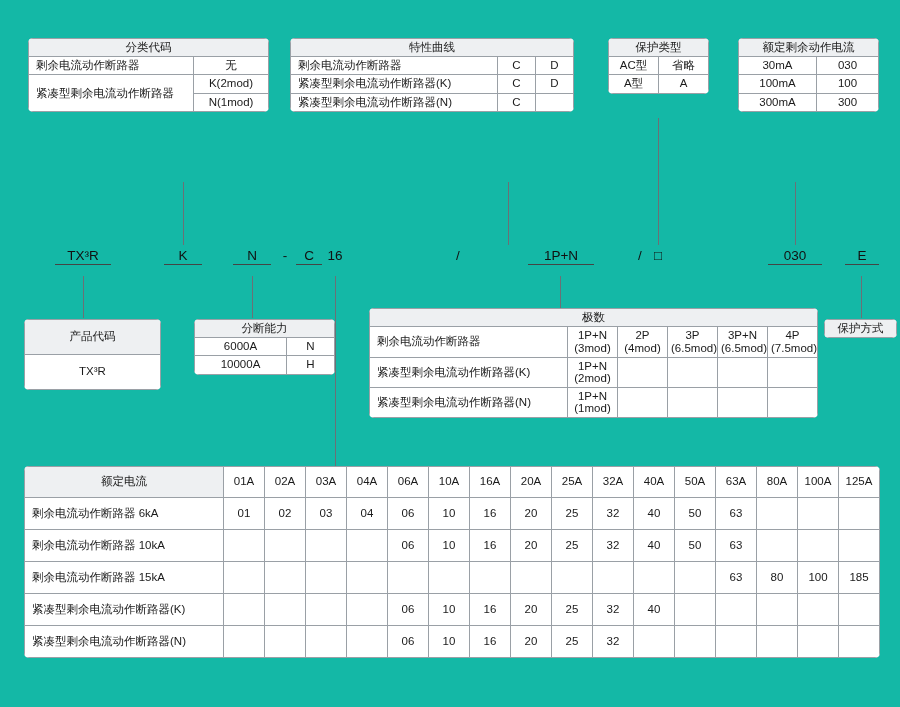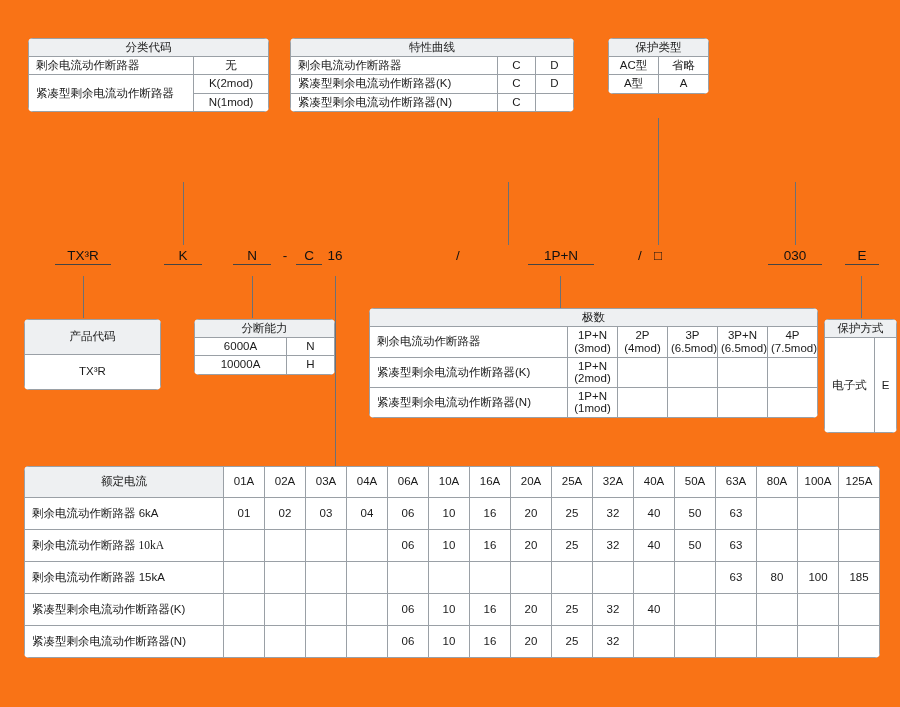--- a/index.html
+++ b/index.html
@@ -10,21 +10,21 @@
   body {
     font-family: "Liberation Sans", "DejaVu Sans", sans-serif;
     color: #1a1a1a;
     -webkit-font-smoothing: antialiased;
   }
   #page {
     position: relative;
     width: 900px;
     height: 707px;
     overflow: hidden;
-    background: #f97316;
+    background: #14b8a6;
   }
   .tbl {
     position: absolute;
     border-collapse: collapse;
     table-layout: fixed;
     background: #ffffff;
   }
   .tbl td, .tbl th {
     border: 1px solid #9aa0a6;
     font-weight: normal;
@@ -152,20 +152,43 @@
       <td>D</td>
     </tr>
     <tr>
       <td class="left small">紧凑型剩余电流动作断路器(N)</td>
       <td>C</td>
       <td></td>
     </tr>
   </tbody>
     </table>
 
+  <table class="tbl rnd" style="left:738px; top:38px; width:140px;">
+    <colgroup>
+        <col style="width:78px">
+        <col style="width:62px">
+      </colgroup>
+    <tbody>
+        <tr>
+      <td class="hdr" colspan="2">额定剩余动作电流</td>
+    </tr>
+    <tr>
+      <td>30mA</td>
+      <td>030</td>
+    </tr>
+    <tr>
+      <td>100mA</td>
+      <td>100</td>
+    </tr>
+    <tr>
+      <td>300mA</td>
+      <td>300</td>
+    </tr>
+  </tbody>
+    </table>
 
   <div class="ln vln" style="left:183px; top:182px; height:63px;"></div>
 
   <div class="ln vln" style="left:508px; top:182px; height:63px;"></div>
 
   <div class="ln vln" style="left:658px; top:118px; height:127px;"></div>
 
   <div class="ln vln" style="left:795px; top:182px; height:63px;"></div>
 
   <div id="codeline">
@@ -286,24 +309,20 @@
     </table>
 
   <table class="tbl rnd" style="left:824px; top:319px; width:72px;">
     <colgroup>
         <col style="width:50px">
         <col style="width:22px">
       </colgroup>
     <tbody>
         <tr>
       <td class="hdr" colspan="2">保护方式</td>
-    </tr>
-    <tr>
-      <td class="small" style="height:90px;">电子式</td>
-      <td>E</td>
     </tr>
   </tbody>
     </table>
 
   <table class="tbl rnd" style="left:24px; top:466px; width:855px;">
     <colgroup>
       <col style="width:199px">
       <col style="width:41px">
         <col style="width:41px">
         <col style="width:41px">
@@ -356,21 +375,21 @@
       <td>32</td>
       <td>40</td>
       <td>50</td>
       <td>63</td>
       <td></td>
       <td></td>
       <td></td>
     </tr>
 
     <tr>
-      <td class="left small" style="height:27px;font-family:Liberation Serif, serif;">剩余电流动作断路器  10kA</td>
+      <td class="left small" style="height:27px;">剩余电流动作断路器  10kA</td>
       <td></td>
       <td></td>
       <td></td>
       <td></td>
       <td>06</td>
       <td>10</td>
       <td>16</td>
       <td>20</td>
       <td>25</td>
       <td>32</td>

